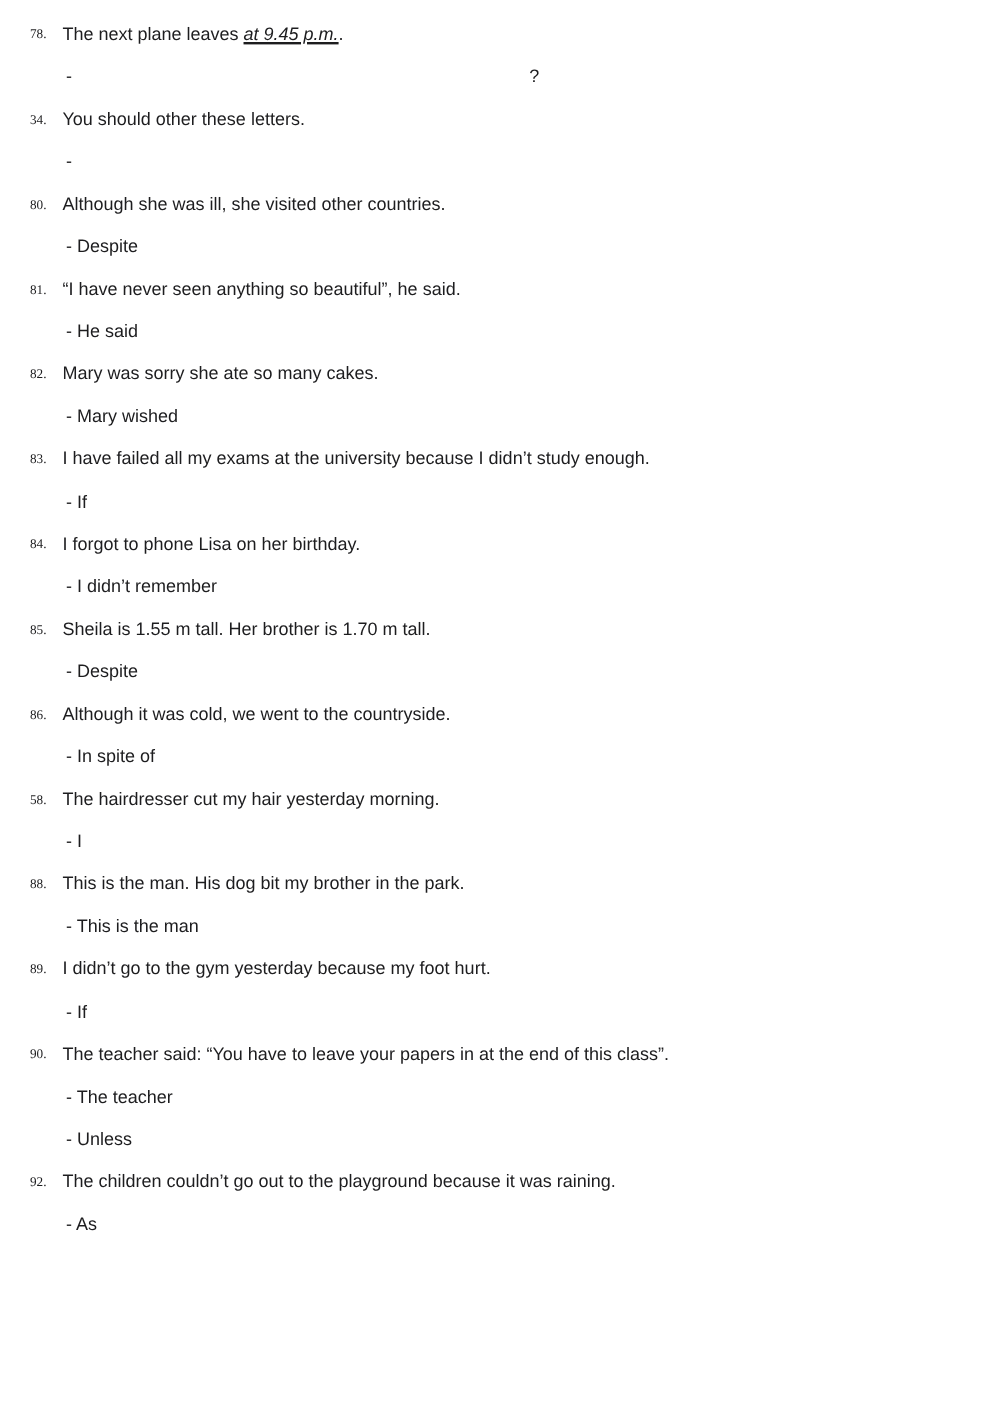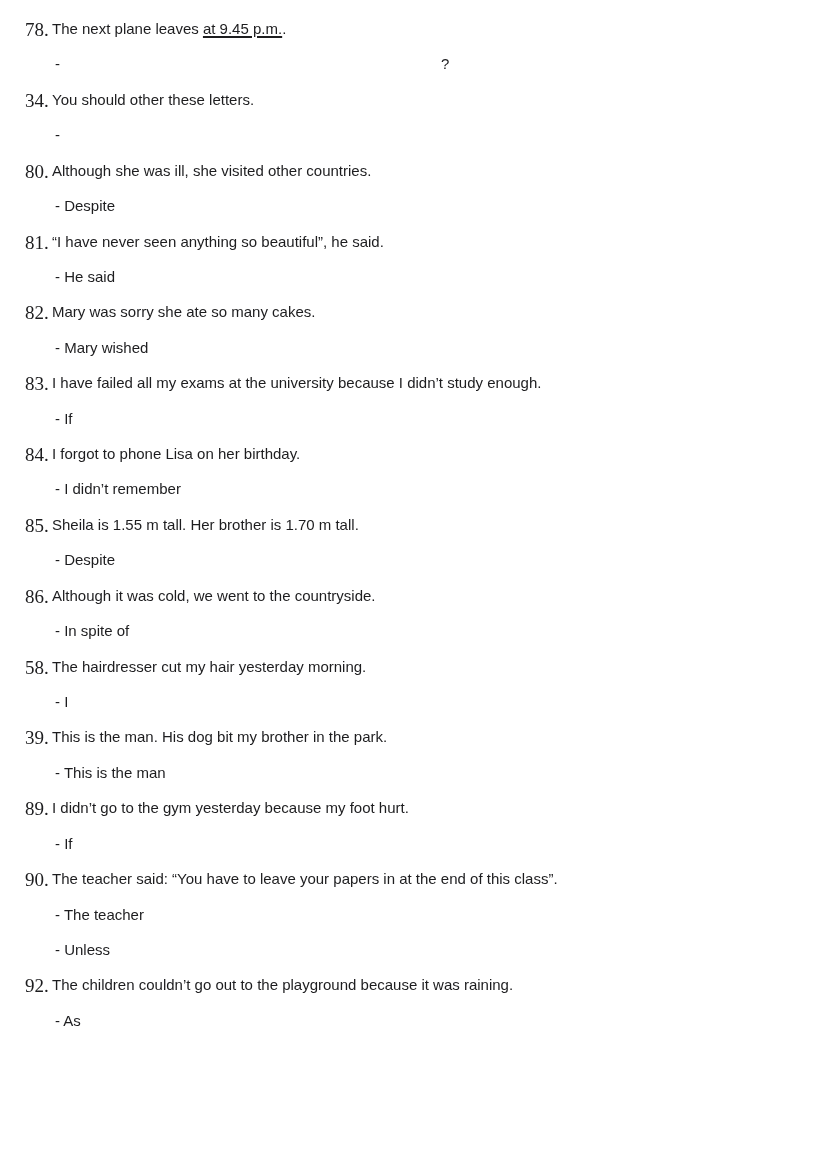--- a/index.html
+++ b/index.html
@@ -24,28 +24,29 @@
     line-height: 19px;
     box-sizing: border-box;
   }
   .sentence-line { display: flex; align-items: flex-start; }
   .num {
     display: inline-block;
     margin-left: 25px;
     width: 27px;
     flex: 0 0 27px;
     font-family: "Liberation Serif", "DejaVu Serif", serif;
-    font-size: 19px;
+    font-size: 11px;
     padding-top: 1px;
   }
   .sentence { flex: 1 1 auto; }
   .u {
     text-decoration: underline;
     text-underline-offset: 2px;
     text-decoration-thickness: 1.5px;
+    font-style: italic;
   }
   .prompt-line {
     position: relative;
     padding-left: 55px;
   }
   .qmark {
     position: absolute;
     left: 441px;
     top: 0;
   }
@@ -160,21 +161,21 @@
       <span class="sentence"><span>The hairdresser cut my hair yesterday morning.</span></span>
     </div>
     <div class="line prompt-line">
       <span class="prompt">- I</span>
       
     </div>
   </div>
 
   <div class="item">
     <div class="line sentence-line">
-      <span class="num">39.</span>
+      <span class="num">88.</span>
       <span class="sentence"><span>This is the man. His dog bit my brother in the park.</span></span>
     </div>
     <div class="line prompt-line">
       <span class="prompt">- This is the man</span>
       
     </div>
   </div>
 
   <div class="item">
     <div class="line sentence-line">

